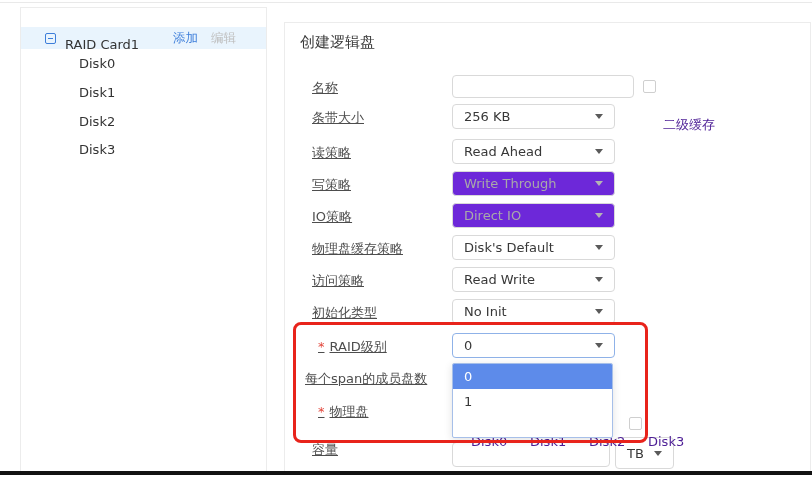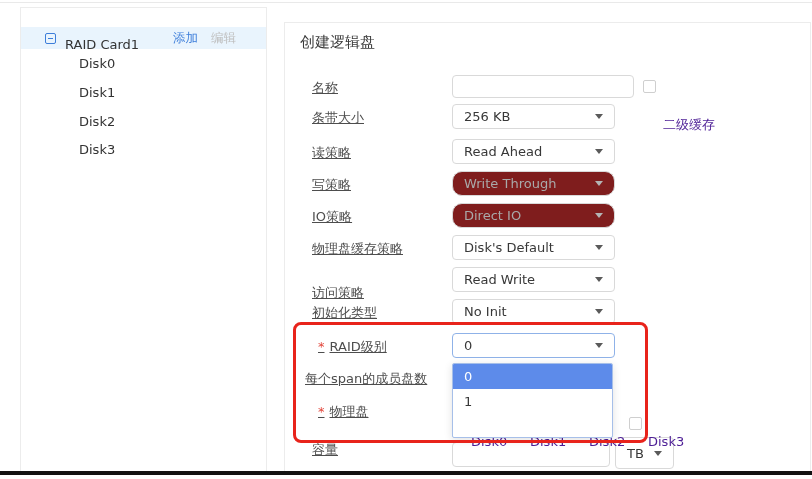--- a/index.html
+++ b/index.html
@@ -35,21 +35,21 @@
   .flabel.required { left:318px; }
 
   .tinput { position:absolute; background:#fff; border:1px solid #d9d9d9; border-radius:4px; }
 
   .sel { position:absolute; left:452px; width:163px; height:25px; background:#fff;
          border:1px solid #d9d9d9; border-radius:4px; display:flex; align-items:center;
          justify-content:space-between; padding:0 11px; font-size:13px; color:#383838;
          cursor:pointer; }
   .sel .caret { width:0; height:0; border-left:4px solid transparent;
                 border-right:4px solid transparent; border-top:5px solid #5a5a5a; }
-  .sel.disabled { background:#7f1d1d; color:#a9a9a9; cursor:default;border-radius:10px; }
+  .sel.disabled { background:#6d28d9; color:#a9a9a9; cursor:default; }
   .sel.disabled .caret { border-top-color:#b4b4b4; }
   .sel.focused { border-color:#8fb2e8; }
 
   .cbx { position:absolute; width:13px; height:13px; background:#fff;
          border:1px solid #cfcfcf; border-radius:2px; cursor:pointer; }
   .cbx-label { position:absolute; font-size:13px; color:#4c1d95;margin-top:36px; }
 
   .disk-row { position:absolute; left:452px; top:398px; width:260px; height:16px; z-index:5; }
   .disk-opt { position:absolute; top:0; display:flex; align-items:center; }
   .disk-opt .cbx { position:static; flex:0 0 auto; }
@@ -87,21 +87,21 @@
 
 <div class="main"></div>
 <div class="page-title">创建逻辑盘</div>
 
 <div class="flabel" style="top:79px">名称</div>
 <div class="flabel" style="top:109px">条带大小</div>
 <div class="flabel" style="top:144px">读策略</div>
 <div class="flabel" style="top:176px">写策略</div>
 <div class="flabel" style="top:208px">IO策略</div>
 <div class="flabel" style="top:240px">物理盘缓存策略</div>
-<div class="flabel" style="top:284px">访问策略</div>
+<div class="flabel" style="top:272px">访问策略</div>
 <div class="flabel" style="top:304px">初始化类型</div>
 <div class="flabel required" style="top:338px">
   <span class="req">*</span><span>RAID级别</span>
 </div>
 <div class="flabel" style="left:305px; top:370px">每个span的成员盘数</div>
 <div class="flabel required" style="top:403px">
   <span class="req">*</span><span>物理盘</span>
 </div>
 <div class="flabel" style="top:441px">容量</div>
 

